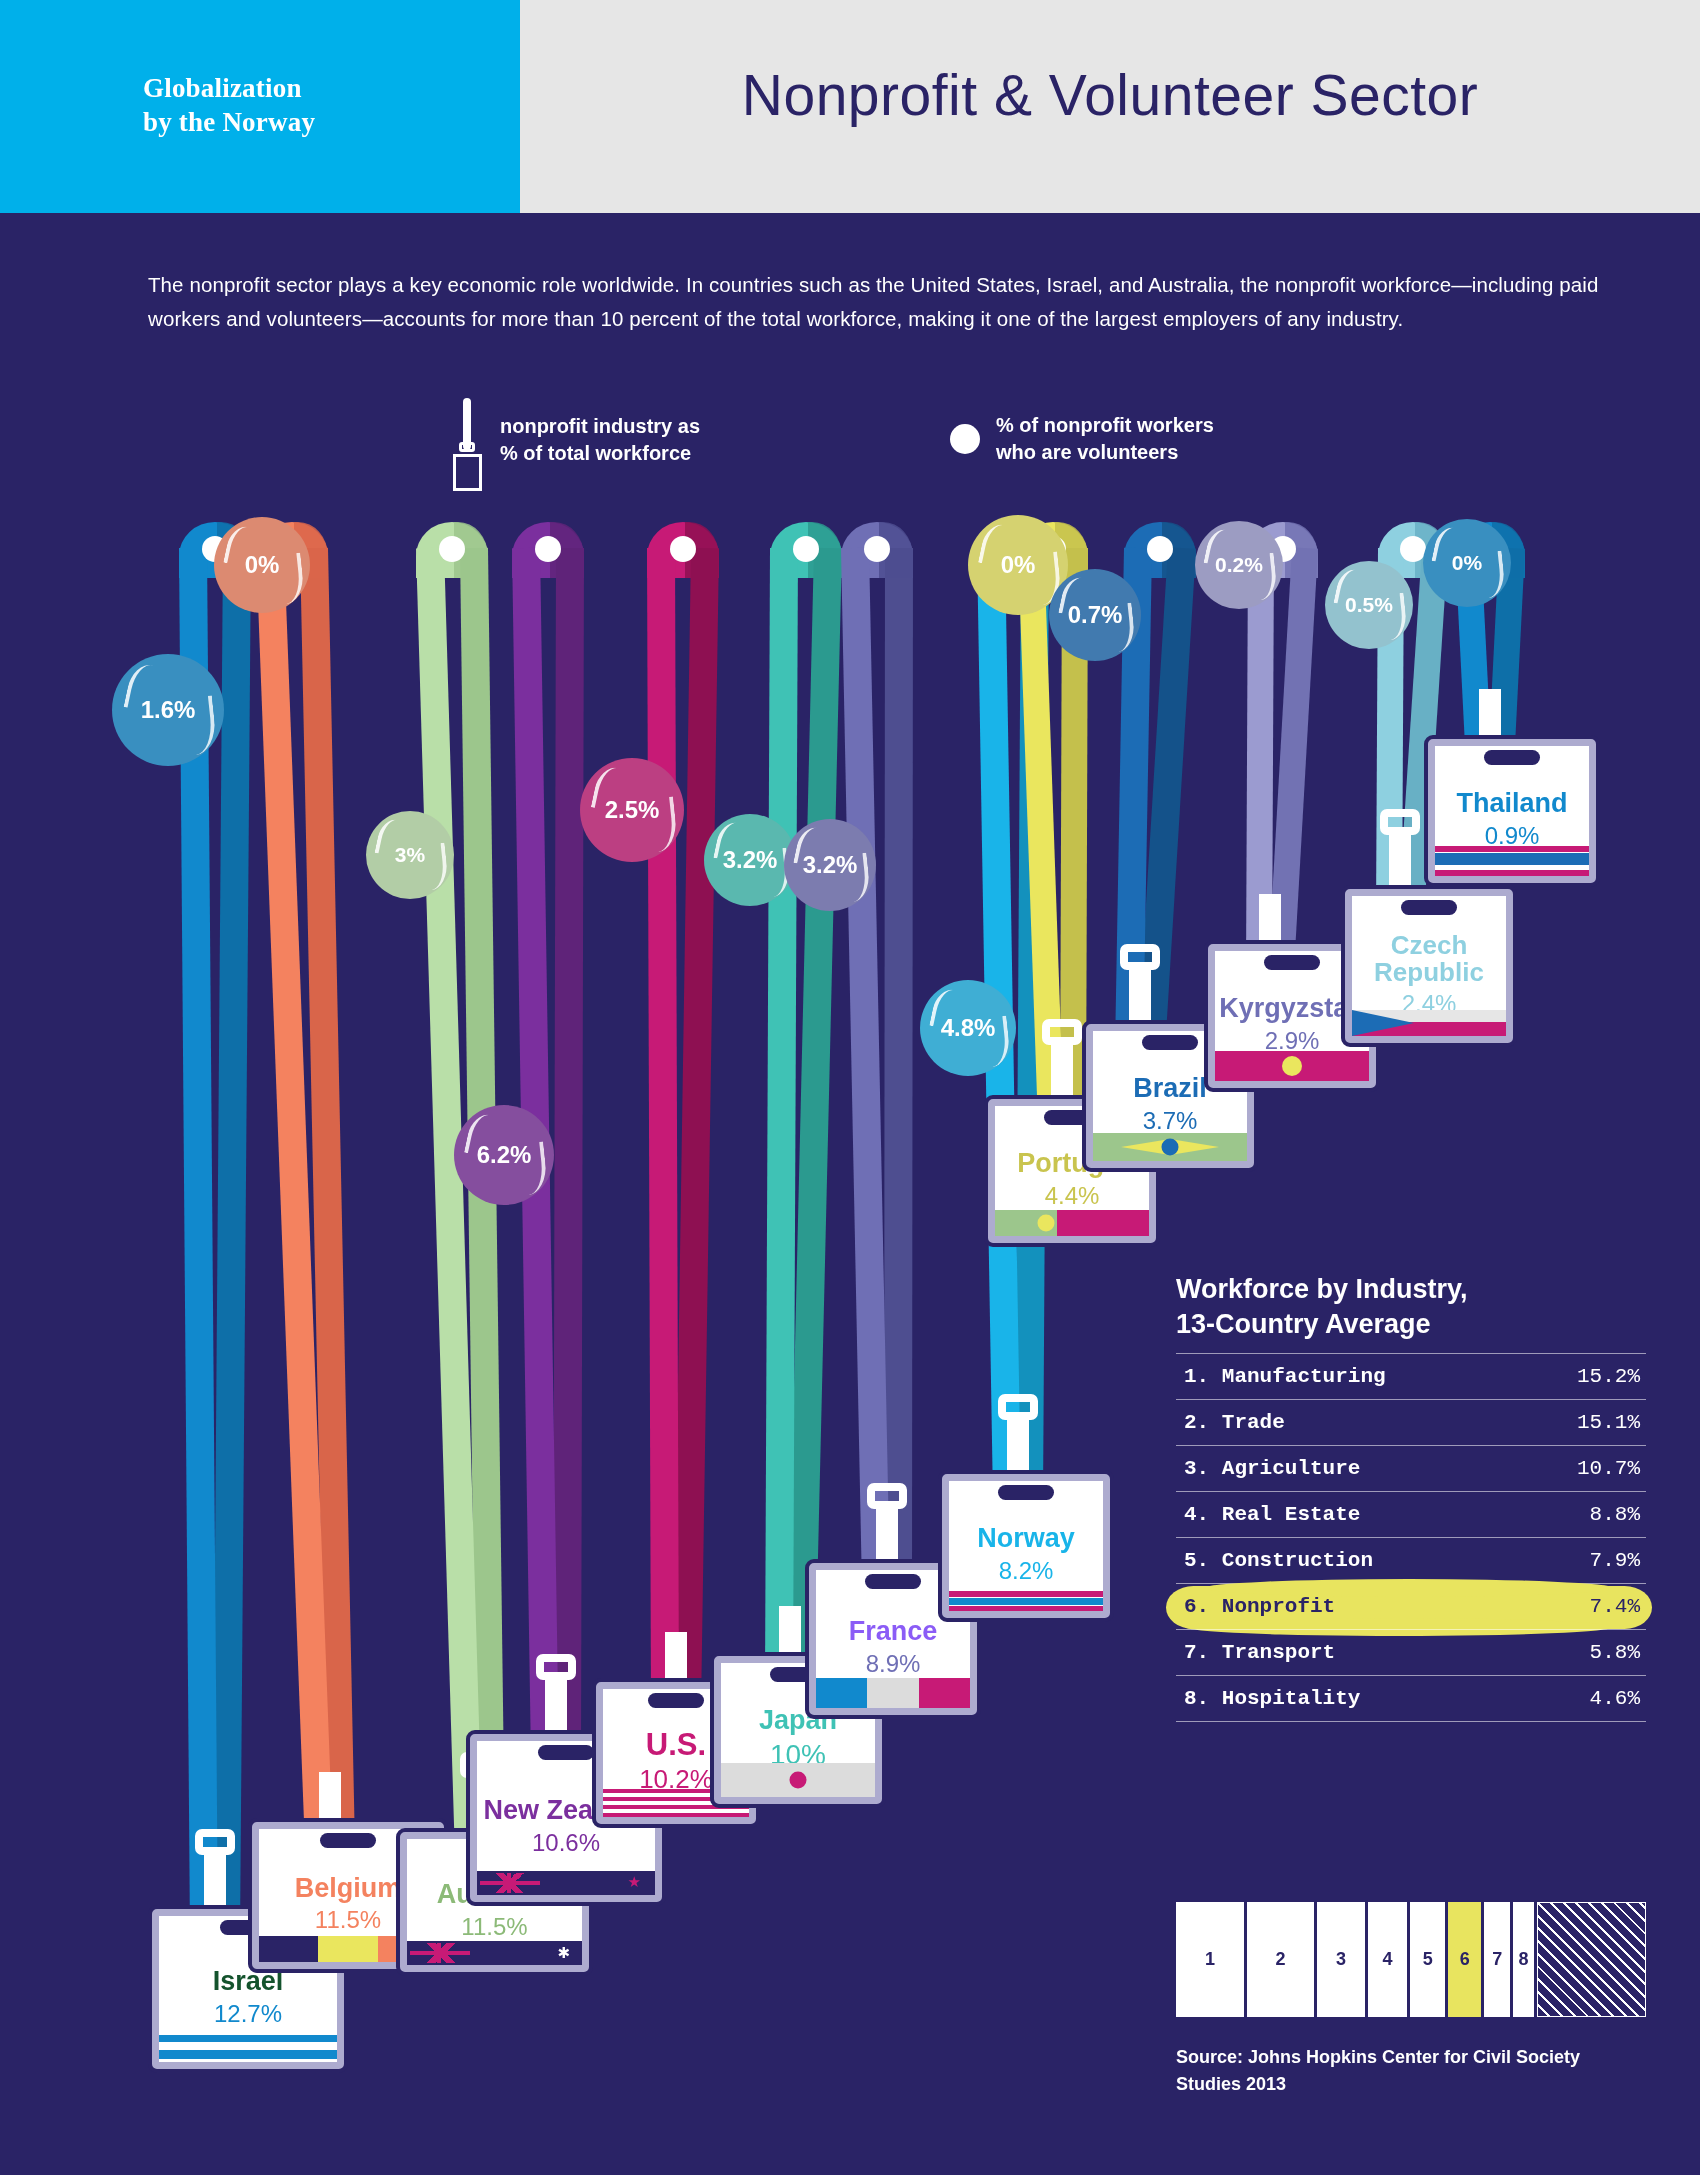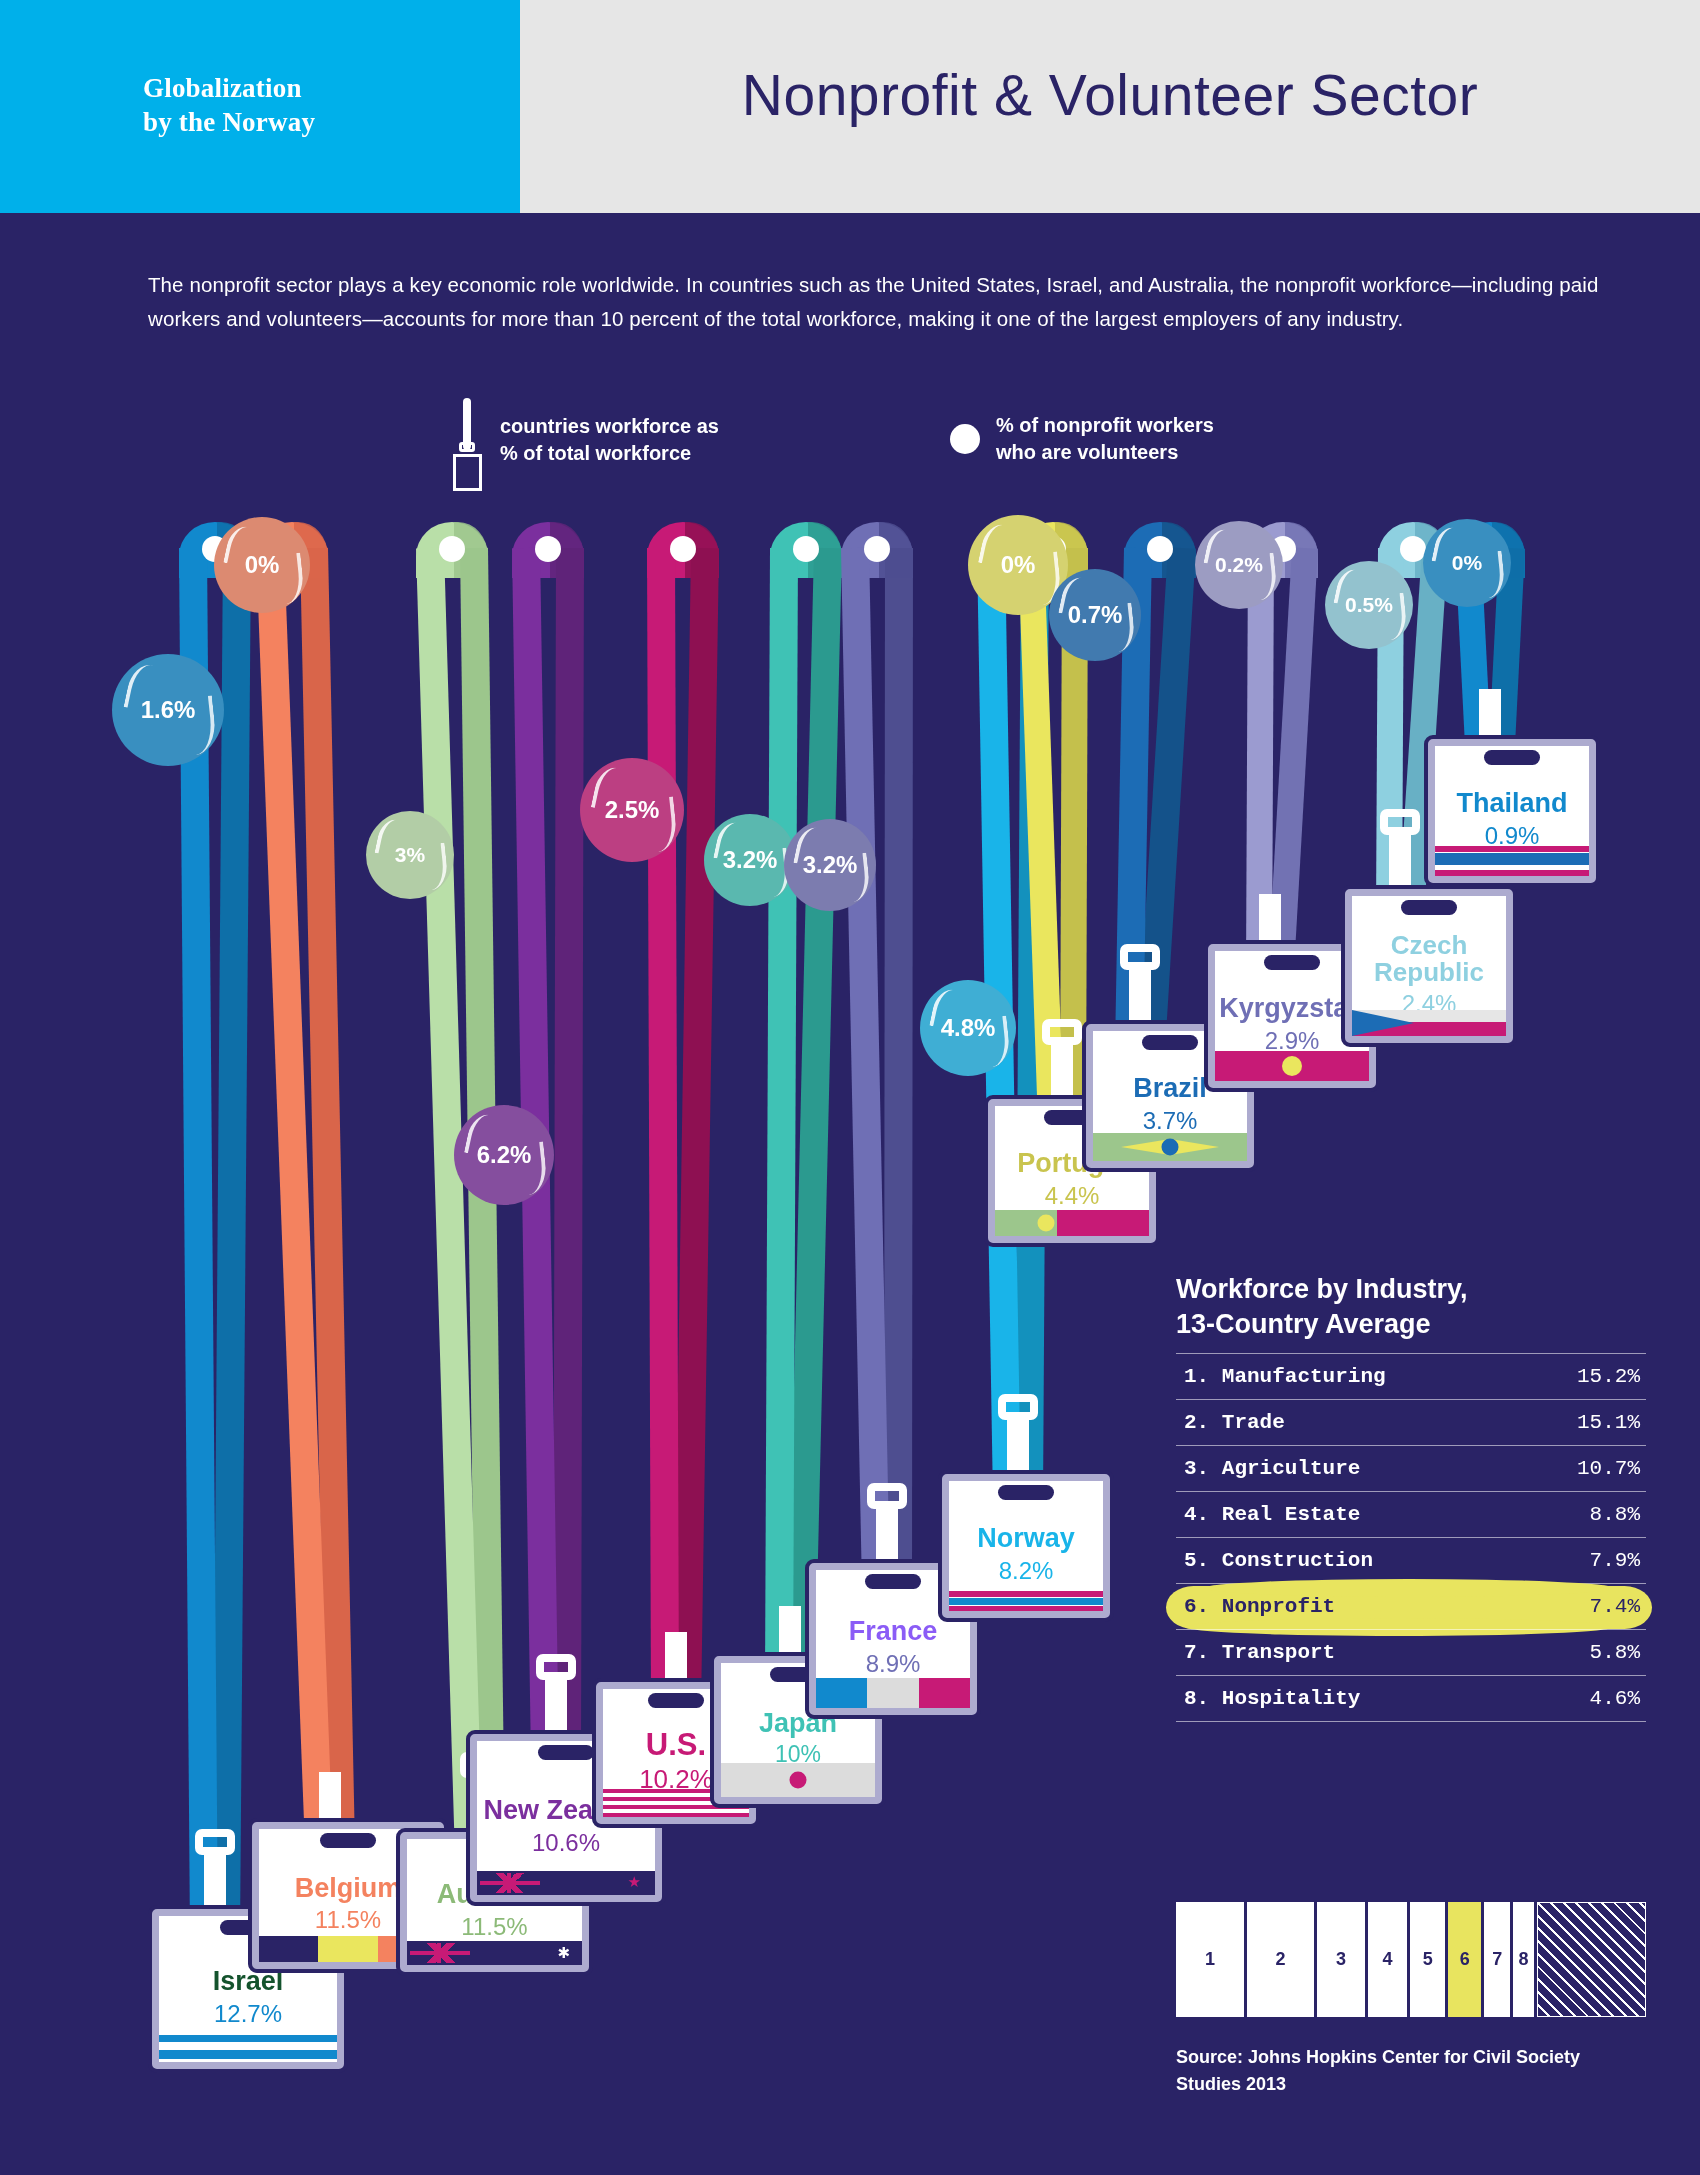--- a/index.html
+++ b/index.html
@@ -181,21 +181,21 @@
 <div id="intro">The nonprofit sector plays a key economic role worldwide. In countries such as the United States, Israel, and Australia, the nonprofit workforce—including paid workers and volunteers—accounts for more than 10 percent of the total workforce, making it one of the largest employers of any industry.</div>
 
 <div id="legend">
   <div class="legend-item" style="left:0px; top:8px;">
     <div class="legend-badge-icon">
       <div class="lstrap"></div>
         <div class="lring"></div>
         <div class="lcard"></div>
     </div>
     <div class="legend-text">
-      <div>countries workforce as</div>
+      <div>nonprofit industry as</div>
       <div>% of total workforce</div>
     </div>
   </div>
   <div class="legend-item" style="left:500px; top:22px;">
     <div class="legend-circle"></div>
     <div class="legend-text">
       <div>% of nonprofit workers</div>
       <div>who are volunteers</div>
     </div>
   </div>
@@ -334,21 +334,21 @@
     <div class="strap-cap" style="position: absolute; left: 770px; top: 522px; width: 72px; height: 56px; background: rgb(63, 194, 181); border-top-left-radius: 36px 34px; border-top-right-radius: 36px 34px; z-index: 1;"></div>
     <div style="position: absolute; left: 808px; top: 522px; width: 34px; height: 56px; background: rgb(43, 154, 143); border-top-right-radius: 30px 34px; z-index: 2; opacity: 0.85;"></div>
     <div class="loop-dot" style="left: 793px; top: 536px;"></div>
     <div class="connector" style="left: 760px; top: 1606px; width: 60px; height: 56px;">
       <div class="cstrap" style="top:0px; height:50px;"></div>
     </div>
     <div class="badge" style="left: 710px; top: 1652px; width: 176px; height: 156px; z-index: 25;">
       <div class="clip-slot"></div>
       <div class="face">
         <div class="cname" style="color:#3fc2b5; font-size:27px;">Japan</div>
-        <div class="cval" style="color:#3fc2b5; font-size:23px;">10%</div>
+        <div class="cval" style="color:#3fc2b5; font-size:28px;">10%</div>
         <div class="flag" style="height:34px;">
           <div style="flex:1;background:#dcdcdc;position:relative;">
           <div style="position:absolute;left:50%;top:50%;transform:translate(-50%,-50%);
                width:17px;height:17px;border-radius:50%;background:#c71a76;"></div>
           </div>
         </div>
       </div>
     </div>
     <div class="bubble" style="left: 704px; top: 814px; width: 92px; height: 92px; background: rgb(90, 184, 175); font-size: 24px;">
       <span>3.2%</span>

